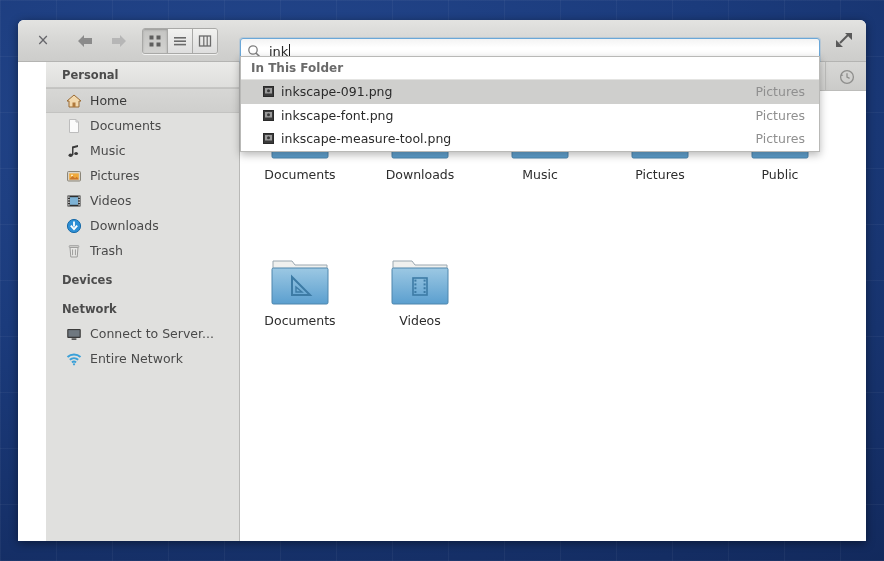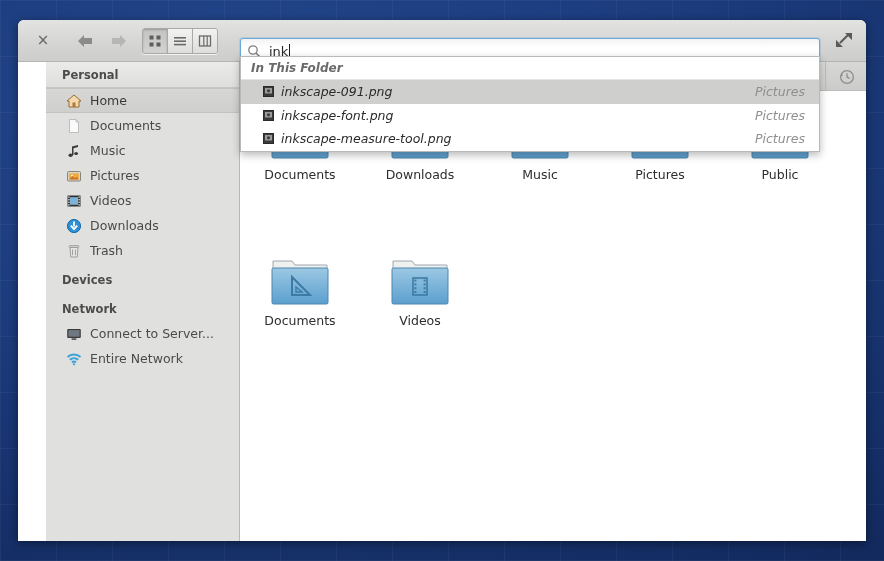--- a/index.html
+++ b/index.html
@@ -147,21 +147,20 @@
   }
 
   
   .popup{
     position:absolute;left:222px;top:36px;width:580px;
     background:#ffffff;
     border:1px solid #b9b9b7;
     box-shadow:0 3px 8px rgba(0,0,0,.28);
     z-index:40;
     box-sizing:border-box;
-    font-style:italic;
   }
   .popup-head{
     height:22px;display:flex;align-items:center;
     padding-left:10px;
     font-size:12px;font-weight:bold;color:#6a6a6a;
     border-bottom:1px solid #e4e4e2;
     background:#fff;
   }
   .sug{
     height:23.5px;display:flex;align-items:center;

